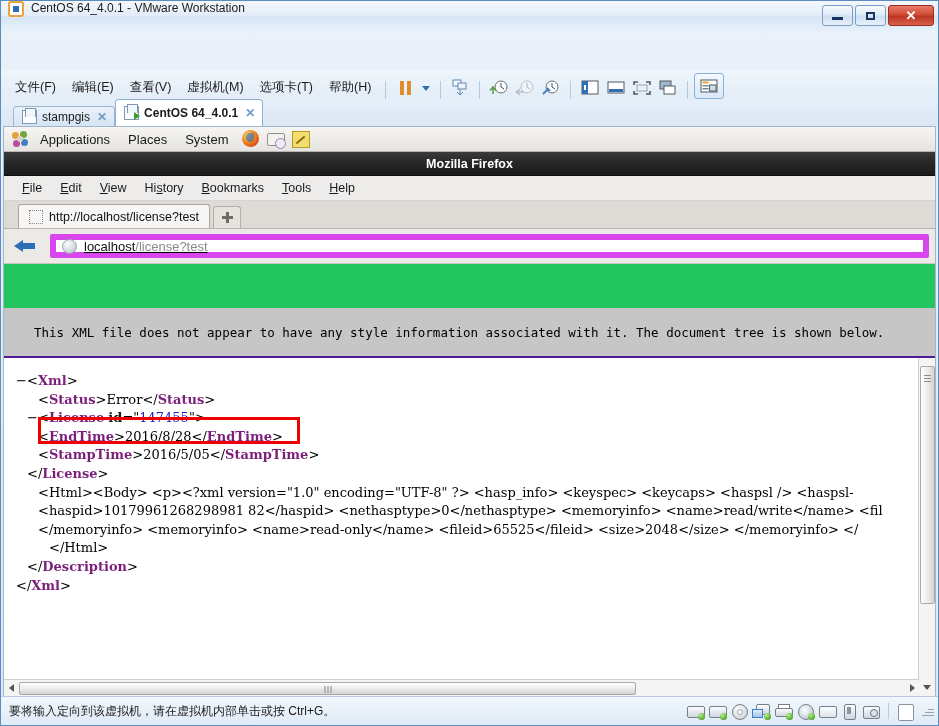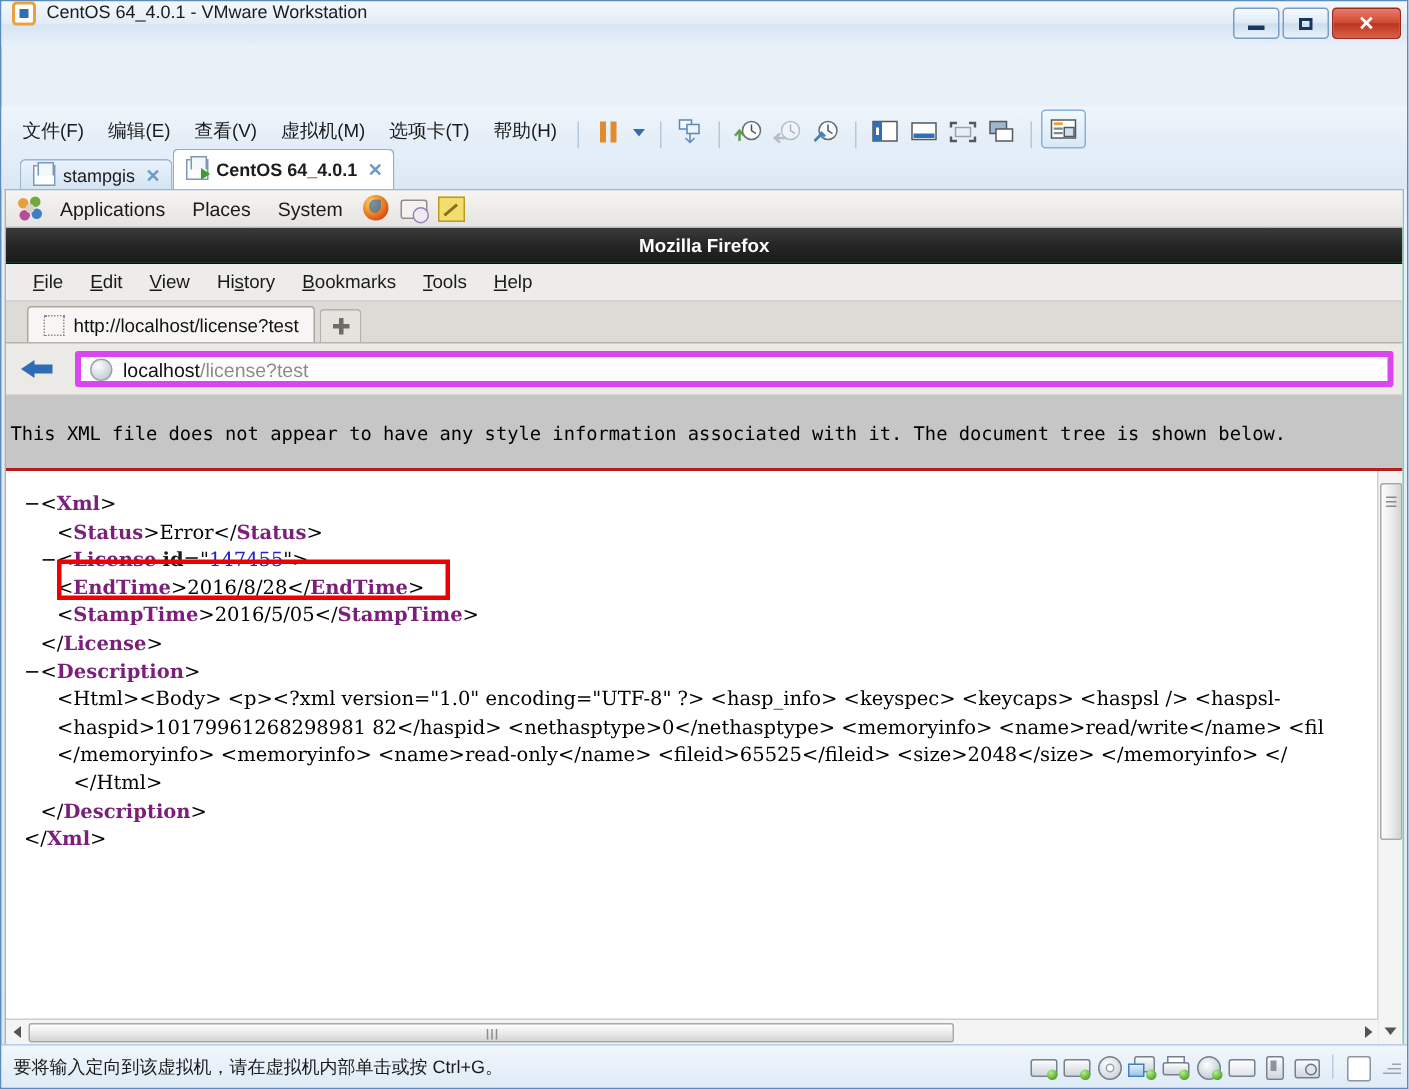--- a/index.html
+++ b/index.html
@@ -388,46 +388,48 @@
   #ff-back::after {
     content: "";
     position: absolute; left: 8px; top: 8px;
     width: 13px; height: 6px;
     background: #2e6cb5;
   }
   #ff-urlbar {
     flex: 1 1 auto;
     height: 24px;
     background: #ffffff;
-    border: 4px solid #d946ef;
+    border: 6px solid #d946ef;
     border-radius: 2px;
     display: flex;
     align-items: center;
     padding: 0 6px;
     gap: 7px;
     box-sizing: border-box;
+    text-decoration: underline;
   }
   #ff-globe {
     width: 13px; height: 13px; border-radius: 50%;
     border: 1px solid #9aa4ac;
     background: radial-gradient(circle at 35% 30%, #fdfdfd, #c9d3da 70%, #9fb0bd 100%);
     flex: 0 0 13px;
   }
   #ff-url-text { font-size: 13px; color: #111111; white-space: nowrap; }
   #ff-url-text .dim { color: #8e8b86; }
 
   
   #xml-notice {
     flex: 0 0 48px;
     background: #c6c6c6;
-    border-bottom: 2px solid #b91c1c;
+    border-bottom: 2px solid #4c1d95;
     display: flex;
     align-items: center;
-    padding-left: 3px;
+    padding-left: 30px;
     overflow: hidden;
+    margin-top: 44px;
   }
   #xml-notice span {
     font-family: "DejaVu Sans Mono", monospace;
     font-size: 12.5px;
     color: #000000;
     white-space: nowrap;
   }
 
   
   #xml-body {
@@ -830,23 +832,20 @@
 
           <div class="xline ind2">
             <span class="plain">&lt;</span><span class="tag">StampTime</span><span class="plain">&gt;</span><span class="txt">2016/5/05</span><span class="plain">&lt;/</span><span class="tag">StampTime</span><span class="plain">&gt;</span>
           </div>
 
 
           <div class="xline ind1">
             <span class="plain">&lt;/</span><span class="tag">License</span><span class="plain">&gt;</span>
           </div>
 
-          <div class="xline">
-            <span class="tw">−</span><span class="plain">&lt;</span><span class="tag">Description</span><span class="plain">&gt;</span>
-          </div>
 
           <div class="xline ind2">
             <span class="txt">&lt;Html&gt;&lt;Body&gt; &lt;p&gt;&lt;?xml version="1.0" encoding="UTF-8" ?&gt; &lt;hasp_info&gt; &lt;keyspec&gt; &lt;keycaps&gt; &lt;haspsl /&gt; &lt;haspsl-</span>
           </div>
           <div class="xline ind2">
             <span class="txt">&lt;haspid&gt;10179961268298981 82&lt;/haspid&gt; &lt;nethasptype&gt;0&lt;/nethasptype&gt; &lt;memoryinfo&gt; &lt;name&gt;read/write&lt;/name&gt; &lt;fil</span>
           </div>
           <div class="xline ind2">
             <span class="txt">&lt;/memoryinfo&gt; &lt;memoryinfo&gt; &lt;name&gt;read-only&lt;/name&gt; &lt;fileid&gt;65525&lt;/fileid&gt; &lt;size&gt;2048&lt;/size&gt; &lt;/memoryinfo&gt; &lt;/</span>
           </div>

